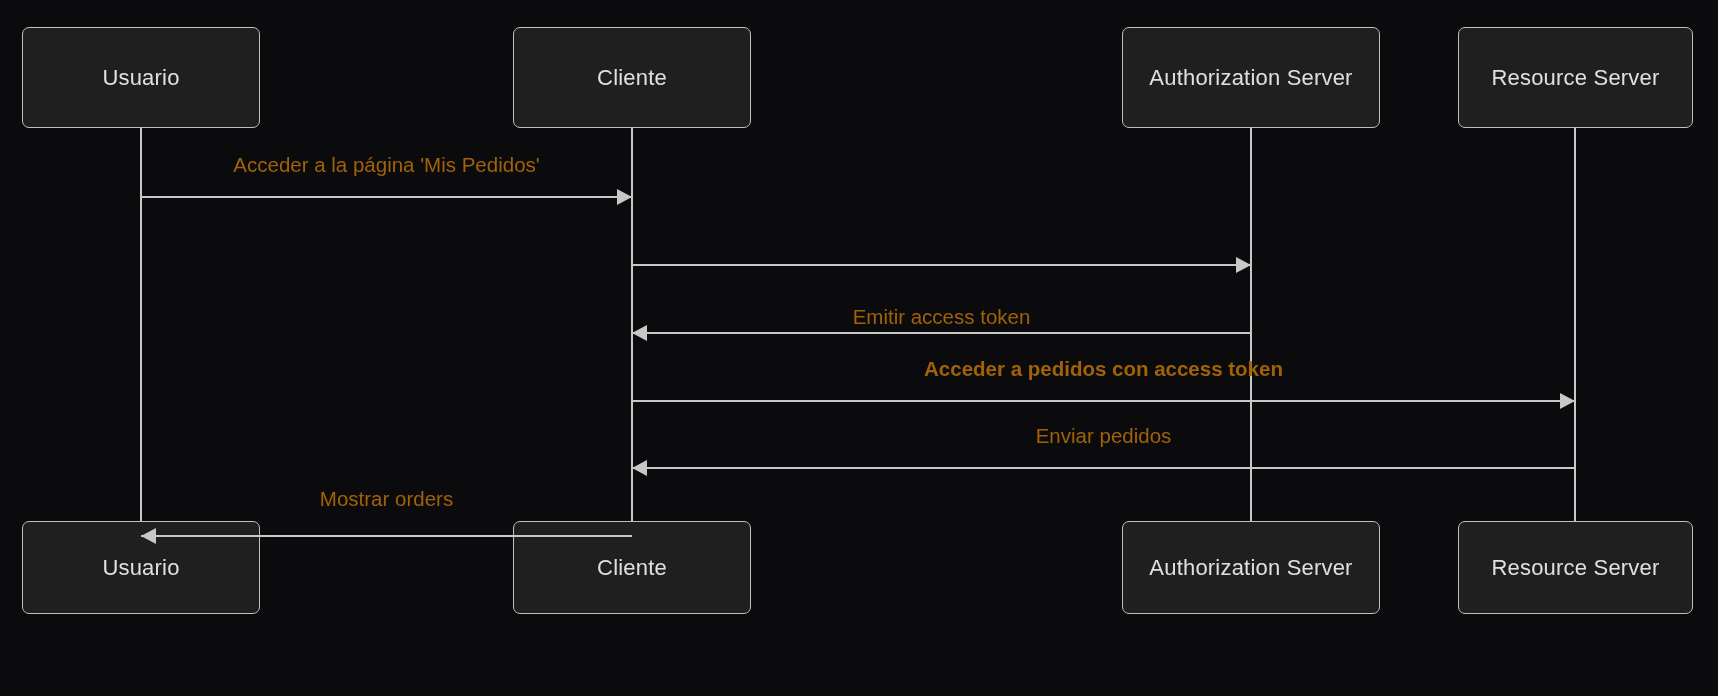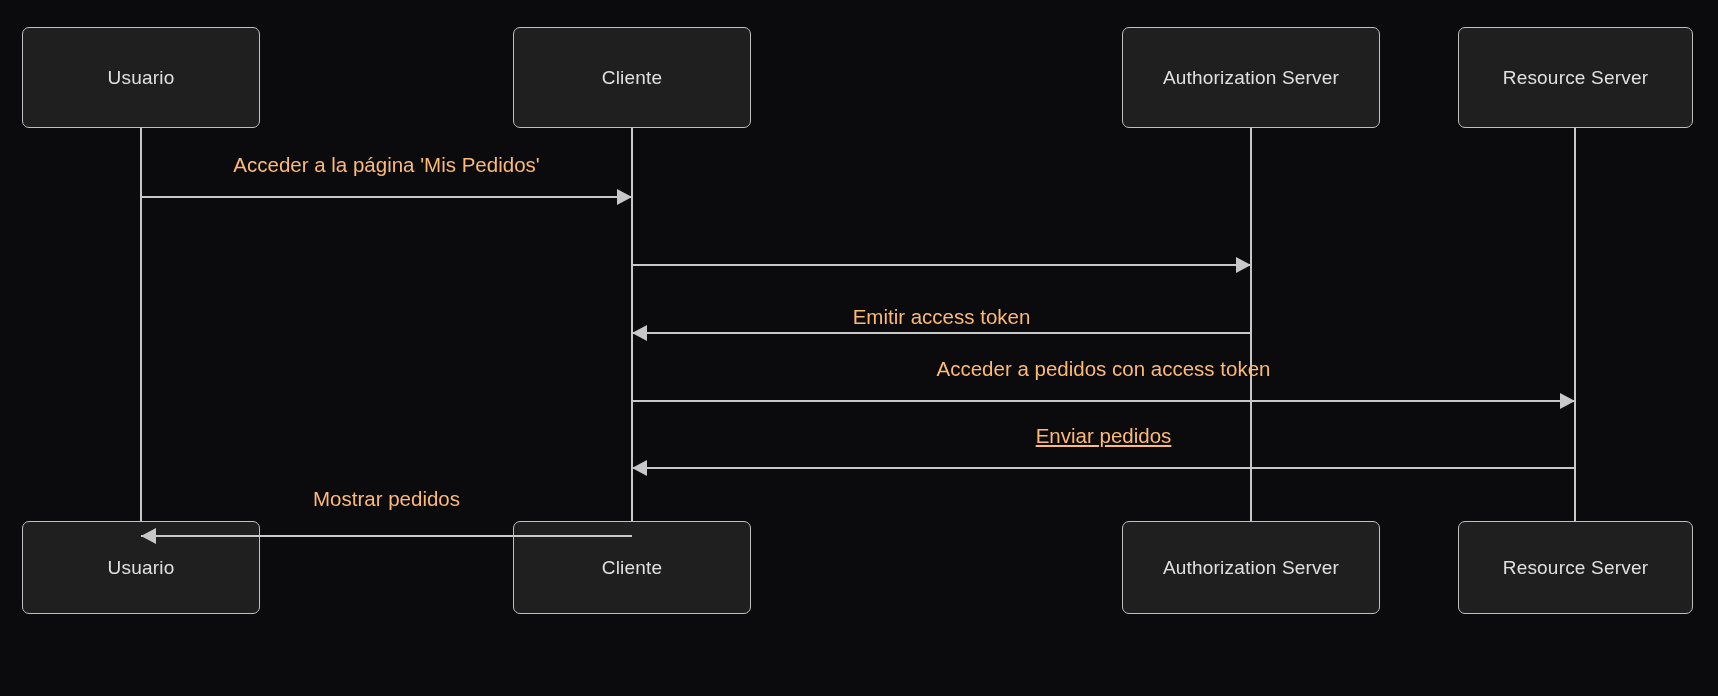--- a/index.html
+++ b/index.html
@@ -8,37 +8,37 @@
   #diagram{position:relative;width:1718px;height:696px;background:#0b0b0d;}
 
   .participant-box{
     position:absolute;
     background:#1f1f1f;
     border:1.4px solid #bfbfbf;
     border-radius:7px;
     box-sizing:border-box;
     display:flex;align-items:center;justify-content:center;
     color:#e0e0e0;
-    font-size:19px;
+    font-size:22px;
     letter-spacing:.2px;
     white-space:nowrap;
   }
   .lifeline{
     position:absolute;
     width:2px;
     background:#c8c8c8;
   }
   .msg-line{
     position:absolute;
     height:2px;
     background:#c8c8c8;
   }
   .msg-label{
     position:absolute;
-    color:#fdba74;
+    color:#a16207;
     font-size:20.5px;
     white-space:nowrap;
     transform:translateX(-50%);
     text-align:center;
   }
   .arrowhead{position:absolute;width:0;height:0;}
   .arrowhead.right{
     border-top:8px solid transparent;
     border-bottom:8px solid transparent;
     border-left:15px solid #c8c8c8;
@@ -84,20 +84,20 @@
     <div class="msg-line" style="left: 141px; top: 196px; width: 491px;"></div>
     <div class="arrowhead right" style="top: 189px; left: 617px;"></div>
     <div class="msg-label" style="left: 386.5px; top: 153px;">Acceder a la página 'Mis Pedidos'</div>
     <div class="msg-line" style="left: 632px; top: 264px; width: 619px;"></div>
     <div class="arrowhead right" style="top: 257px; left: 1236px;"></div>
     <div class="msg-line" style="left: 632px; top: 332px; width: 619px;"></div>
     <div class="arrowhead left" style="top: 325px; left: 632px;"></div>
     <div class="msg-label" style="left: 941.5px; top: 289px; margin-top: 16px;">Emitir access token</div>
     <div class="msg-line" style="left: 632px; top: 400px; width: 943px;"></div>
     <div class="arrowhead right" style="top: 393px; left: 1560px;"></div>
-    <div class="msg-label" style="left: 1103.5px; top: 357px;">Acceder a pedidos con access token</div>
+    <div class="msg-label" style="left: 1103.5px; top: 357px; font-weight: bold;">Acceder a pedidos con access token</div>
     <div class="msg-line" style="left: 632px; top: 467px; width: 943px;"></div>
     <div class="arrowhead left" style="top: 460px; left: 632px;"></div>
-    <div class="msg-label" style="left: 1103.5px; top: 424px; text-decoration: underline;">Enviar pedidos</div>
+    <div class="msg-label" style="left: 1103.5px; top: 424px;">Enviar pedidos</div>
     <div class="msg-line" style="left: 141px; top: 535px; width: 491px;"></div>
     <div class="arrowhead left" style="top: 528px; left: 141px;"></div>
-    <div class="msg-label" style="left: 386.5px; top: 487px;">Mostrar pedidos</div>
+    <div class="msg-label" style="left: 386.5px; top: 487px;">Mostrar orders</div>
   </div>
 
 </body></html>

